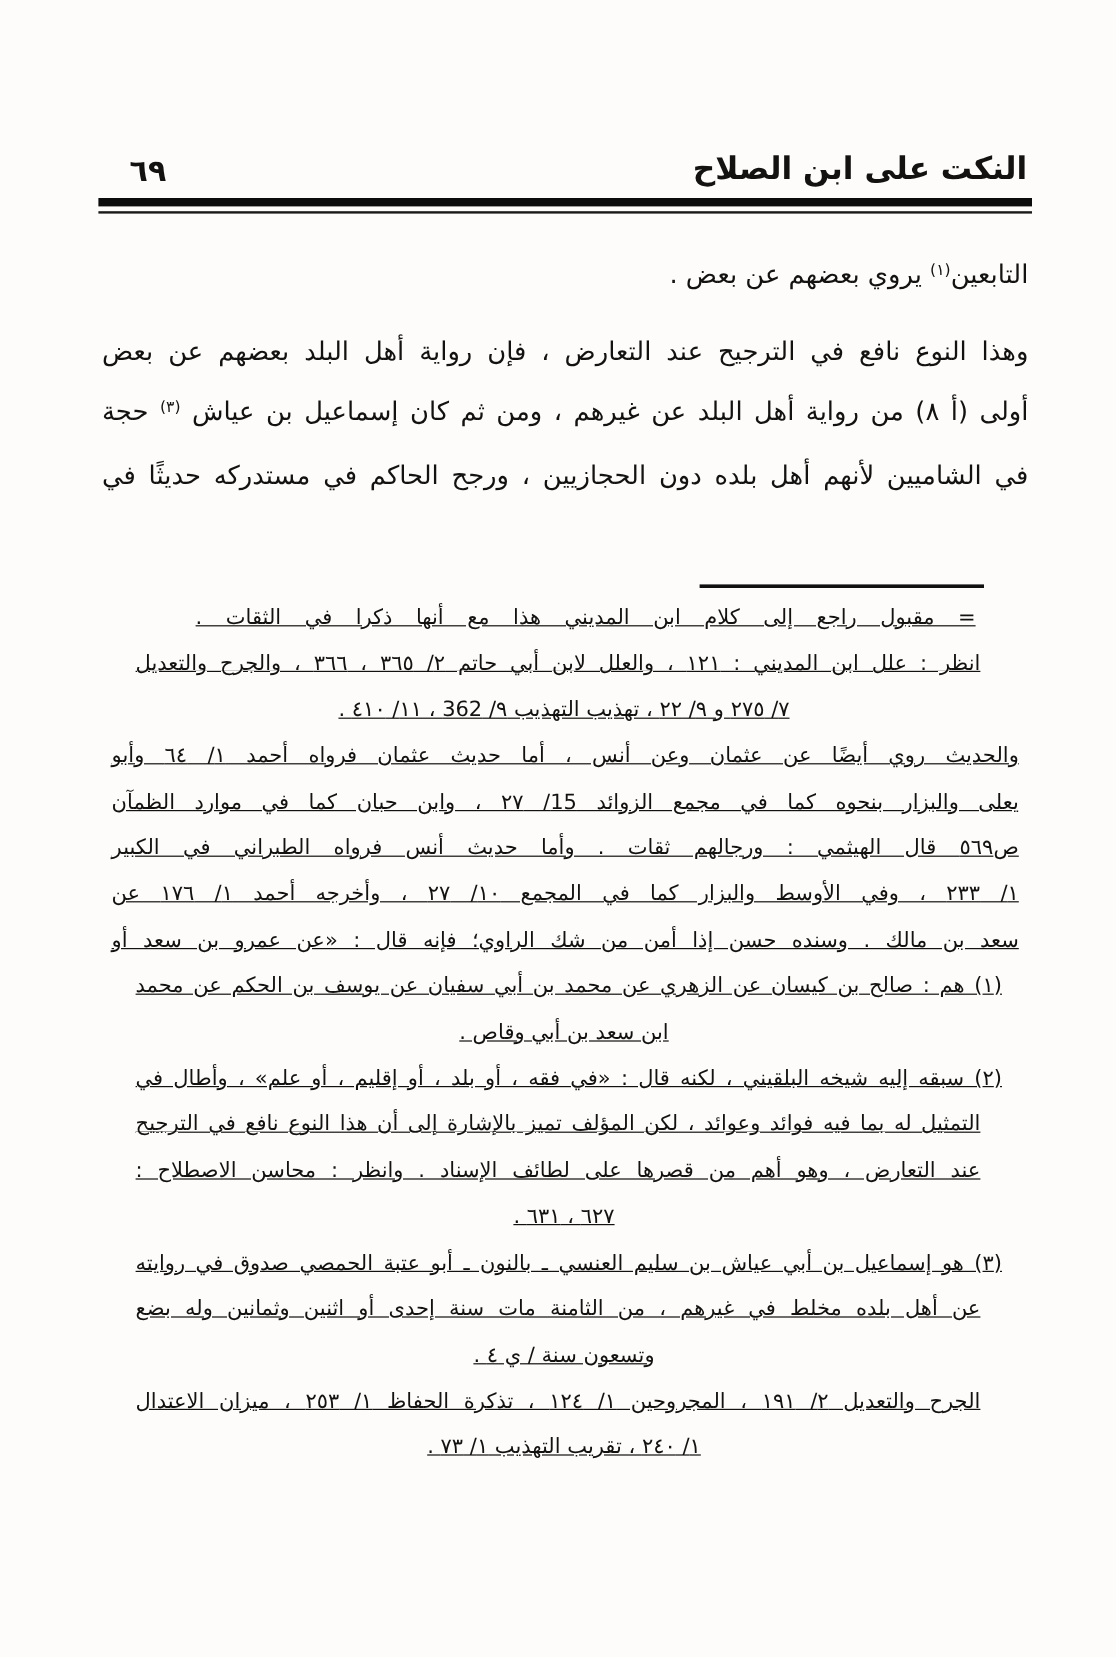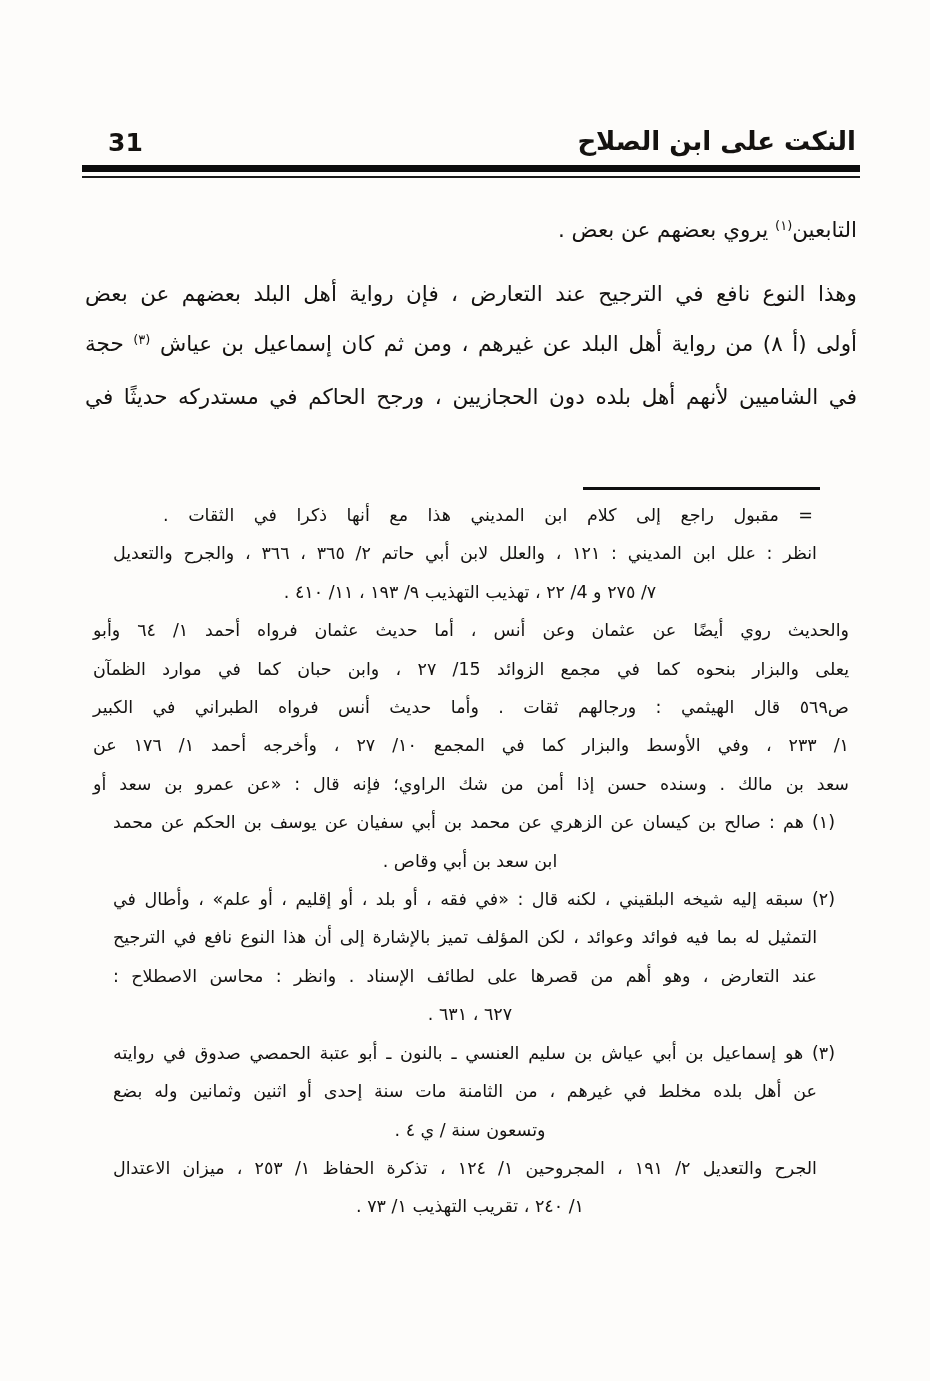--- a/index.html
+++ b/index.html
@@ -50,54 +50,54 @@
   
   .fn-sep{
     position:absolute;top:487px;right:110px;width:237px;height:3px;
     background:#101010;
   }
   
   .footnotes{
     position:absolute;top:496px;right:75px;left:85px;
     font-size:17.5px;line-height:38.4px;
   }
-  .fn-line{white-space:normal;}
+  .fn-line{white-space:normal;text-decoration:underline;}
   .fn-eq{text-align:justify;text-align-last:justify;padding:0 42px 0 78px;}
   .fn-j {text-align:justify;text-align-last:justify;padding:0 38px 0 28px;}
   .fn-jw{text-align:justify;text-align-last:justify;padding:0 6px 0 8px;}
   .fn-j1{text-align:justify;text-align-last:justify;padding:0 20px 0 28px;}
   .fn-c {text-align:center;}
 </style>
 </head>
 <body>
 
 <div class="page">
 
   <div class="hdr-title">النكت على ابن الصلاح</div>
-  <div class="hdr-pagenum">31</div>
+  <div class="hdr-pagenum">٦٩</div>
   <div class="rule-thick"></div>
   <div class="rule-thin"></div>
 
   <div class="body-text">
     <p class="b-p1"><span>التابعين</span><span class="fnref">(١)</span><span> يروي بعضهم عن بعض .</span></p>
 
 
     <div class="b-p3">
       <div class="b-line">وهذا النوع نافع في الترجيح عند التعارض ، فإن رواية أهل البلد بعضهم عن بعض</div>
       <div class="b-line"><span>أولى (أ ٨) من رواية أهل البلد عن غيرهم ، ومن ثم كان إسماعيل بن عياش </span><span class="fnref">(٣)</span><span> حجة</span></div>
       <div class="b-line">في الشاميين لأنهم أهل بلده دون الحجازيين ، ورجح الحاكم في مستدركه حديثًا في</div>
     </div>
   </div>
 
   <div class="fn-sep"></div>
 
   <div class="footnotes">
       <div class="fn-line fn-eq">= مقبول راجع إلى كلام ابن المديني هذا مع أنها ذكرا في الثقات .</div>
       <div class="fn-line fn-j">انظر : علل ابن المديني : ١٢١ ، والعلل لابن أبي حاتم ٢/ ٣٦٥ ، ٣٦٦ ، والجرح والتعديل</div>
-      <div class="fn-line fn-c">٧/ ٢٧٥ و 4/ ٢٢ ، تهذيب التهذيب ٩/ ١٩٣ ، ١١/ ٤١٠ .</div>
+      <div class="fn-line fn-c">٧/ ٢٧٥ و ٩/ ٢٢ ، تهذيب التهذيب ٩/ 362 ، ١١/ ٤١٠ .</div>
       <div class="fn-line fn-jw">والحديث روي أيضًا عن عثمان وعن أنس ، أما حديث عثمان فرواه أحمد ١/ ٦٤ وأبو</div>
       <div class="fn-line fn-jw">يعلى والبزار بنحوه كما في مجمع الزوائد 15/ ٢٧ ، وابن حبان كما في موارد الظمآن</div>
       <div class="fn-line fn-jw">ص٥٦٩ قال الهيثمي : ورجالهم ثقات . وأما حديث أنس فرواه الطبراني في الكبير</div>
       <div class="fn-line fn-jw">١/ ٢٣٣ ، وفي الأوسط والبزار كما في المجمع ١٠/ ٢٧ ، وأخرجه أحمد ١/ ١٧٦ عن</div>
       <div class="fn-line fn-jw">سعد بن مالك . وسنده حسن إذا أمن من شك الراوي؛ فإنه قال : «عن عمرو بن سعد أو</div>
       <div class="fn-line fn-j1">(١) هم : صالح بن كيسان عن الزهري عن محمد بن أبي سفيان عن يوسف بن الحكم عن محمد</div>
       <div class="fn-line fn-c">ابن سعد بن أبي وقاص .</div>
       <div class="fn-line fn-j1">(٢) سبقه إليه شيخه البلقيني ، لكنه قال : «في فقه ، أو بلد ، أو إقليم ، أو علم» ، وأطال في</div>
       <div class="fn-line fn-j">التمثيل له بما فيه فوائد وعوائد ، لكن المؤلف تميز بالإشارة إلى أن هذا النوع نافع في الترجيح</div>
       <div class="fn-line fn-j">عند التعارض ، وهو أهم من قصرها على لطائف الإسناد . وانظر : محاسن الاصطلاح :</div>

